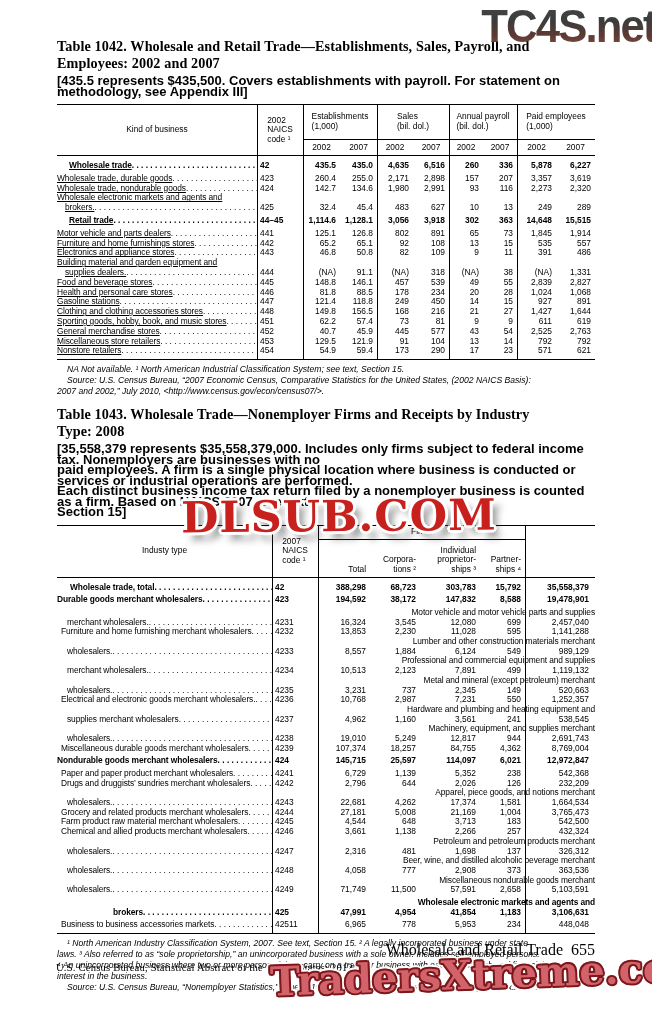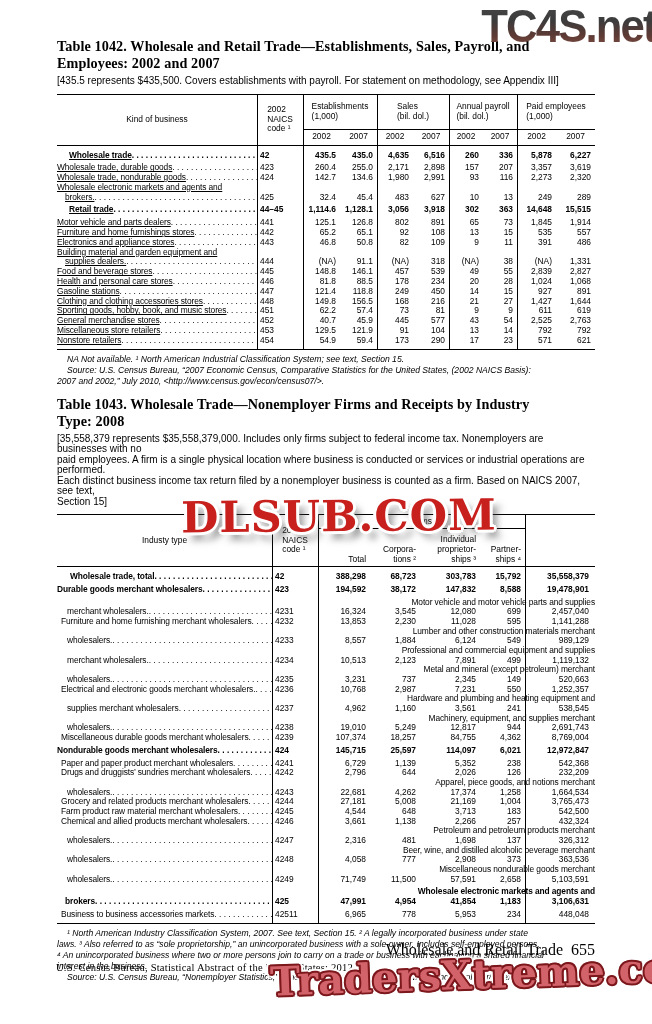--- a/index.html
+++ b/index.html
@@ -5,21 +5,21 @@
   html,body { margin:0; padding:0; background:#888; }
   .page { position:relative; width:652px; height:1024px; margin:0 auto; background:#ffffff;
           font-family:"Liberation Sans", sans-serif; color:#000; overflow:hidden; }
   .content { position:relative; margin:0 57px; width:538px; }
 
   
   .ttl { font-family:"Liberation Serif", serif; font-weight:700; font-size:14.2px;
          line-height:17px; white-space:pre-line; letter-spacing:0.1px; }
   .ttl1 { padding-top:38px; }
   .ttl2 { margin-top:9px; }
-  .tnote { font-size:10px; line-height:10.5px; margin:4px 0 7px 0; white-space:pre-line; }
+  .tnote { font-size:13px; line-height:10.5px; margin:4px 0 7px 0; white-space:pre-line;font-weight:bold; }
 
   
   .tbl { position:relative; border-top:1.6px solid #000; border-bottom:1.6px solid #000; font-size:8.4px; }
   .vline { position:absolute; top:0; bottom:0; width:1px; background:#000; }
 
   
   .thead { display:grid; border-bottom:1px solid #000; }
   .t42-head { grid-template-columns:200px 46px 37px 37px 36px 36px 34px 34px 39px 39px;
               grid-template-rows:35px 15px; }
   .t43-head { grid-template-columns:215px 46px 52px 50px 60px 45px 70px;
@@ -44,21 +44,21 @@
   .t43row .l2 { grid-template-columns:215px 46px 52px 50px 60px 45px 70px; }
   .labcell { display:flex; min-width:0; overflow:hidden; }
   .lbl { white-space:nowrap; letter-spacing:-0.1px; }
   .t42 .lbl, .t42 .l1 { padding-left:0;text-decoration:underline; }
   .t42 .ind1 .lbl { padding-left:12px; }
   .t42 .lbl.cont { padding-left:8px; }
   .t43 .lbl, .t43 .l1 { padding-left:4px;text-align:right; }
   .t43 .bold .lbl, .t43 .bold .l1 { padding-left:0; }
   .t43 .ind1 .lbl { padding-left:13px; }
   .t43 .lbl.cont { padding-left:10px; }
-  .t43 .bold .lbl.cont { padding-left:8px; }
+  .t43 .bold .lbl.cont { padding-left:8px;margin-left:48px; }
   .dotfill { flex:1 1 auto; overflow:hidden; white-space:nowrap; }
   .dotfill::after { content:" . . . . . . . . . . . . . . . . . . . . . . . . . . . . . . . . . . . . . . . . . . . . . . . . . . . . . . . . . . . . . ."; }
   .codec { padding-left:3px; }
   .num { text-align:right; padding-right:4px; }
   .num.rcpt { padding-right:6px; }
 
   
   .fnote { font-size:8.6px; line-height:11px; margin-top:4px; }
   .fnote p { margin:0; text-indent:10px; white-space:pre-line;font-style:italic; }
 
@@ -719,21 +719,21 @@
             <div class="l1"><span class="lbl">Apparel, piece goods, and notions merchant</span></div>
             <div class="l2">
               <div class="labcell">
                 <span class="lbl cont">wholesalers.</span>
                 <span class="dotfill"></span>
               </div>
               <div class="codec">4243</div>
               <div class="num">22,681</div>
               <div class="num">4,262</div>
               <div class="num">17,374</div>
-              <div class="num">1,258</div>
+              <div class="num">1,581</div>
               <div class="num rcpt">1,664,534</div>
             </div>
           </div>
 
           <div class="trow t43row">
 
             <div class="l2">
               <div class="labcell">
                 <span class="lbl">Grocery and related products merchant wholesalers</span>
                 <span class="dotfill"></span>

